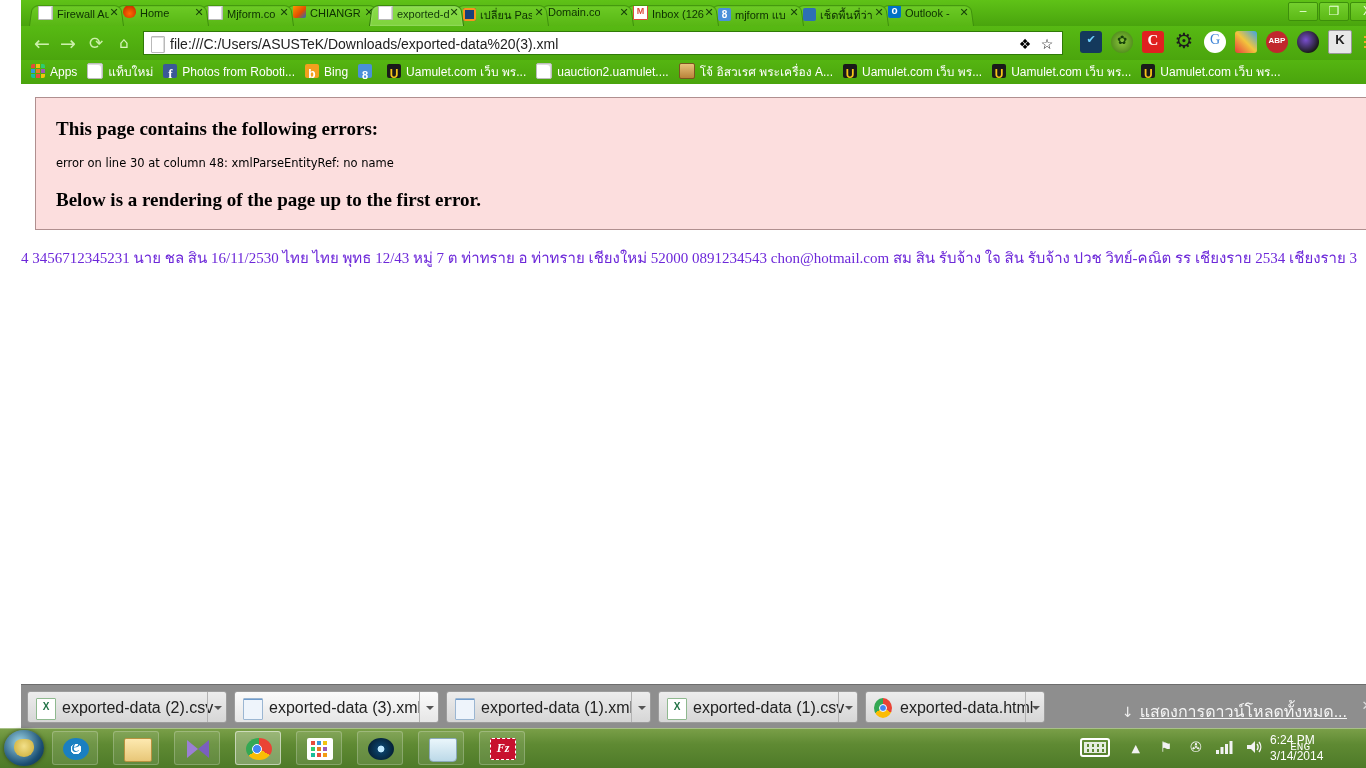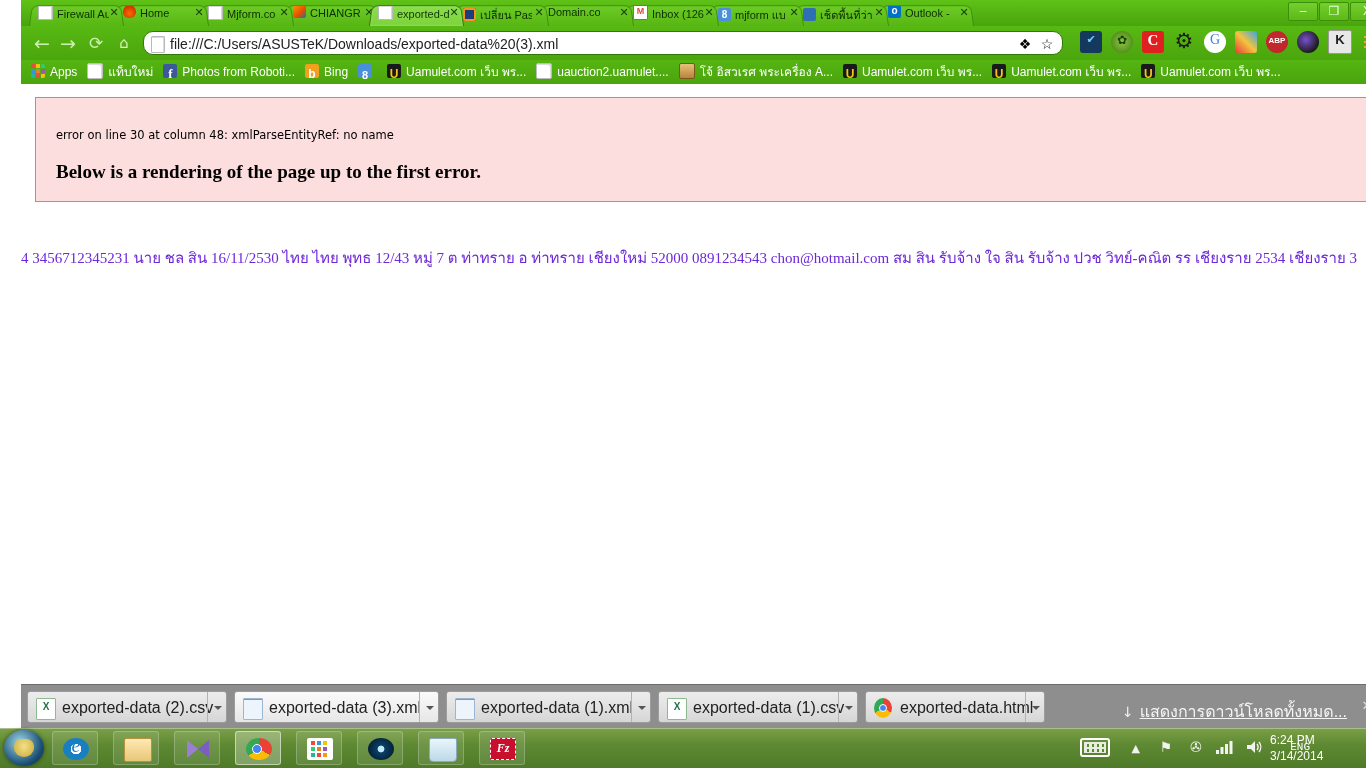--- a/index.html
+++ b/index.html
@@ -64,21 +64,21 @@
   #toolbar{position:absolute;left:0;top:26px;width:1366px;height:34px;
     background:linear-gradient(to bottom,#57b913,#4ba50d);}
   .navbtn{position:absolute;top:6px;width:22px;height:22px;text-align:center;
     line-height:22px;font-size:19px;color:#cdf0ac;cursor:pointer;
     font-family:"DejaVu Sans",sans-serif;}
   #btn-back{left:10px;}
   #btn-fwd{left:36px;}
   #btn-reload{left:64px;font-size:17px;}
   #btn-home{left:92px;font-size:15px;color:#d9f5bd;}
   #omnibox{position:absolute;left:122px;top:5px;width:920px;height:24px;
-    background:#fff;border:1px solid #2f7a07;border-radius:10px;box-sizing:border-box;}
+    background:#fff;border:1px solid #2f7a07;border-radius:0;box-sizing:border-box;}
   #omni-favicon{position:absolute;left:7px;top:4px;width:12px;height:15px;
     background:#fff;border:1px solid #b9b9b9;border-radius:1px;
     box-shadow:inset -4px 4px 0 -3px #dcdcdc;}
   #omni-url{position:absolute;left:26px;top:3px;font-size:14px;color:#222;
     line-height:18px;white-space:nowrap;font-family:"Liberation Sans",sans-serif;}
   #omni-tools{position:absolute;right:5px;top:3px;font-size:0;}
   .omni-ico{display:inline-block;width:20px;height:18px;margin-left:2px;
     text-align:center;line-height:18px;font-size:14px;cursor:pointer;}
   #ext-icons{position:absolute;left:1050px;top:4px;font-size:0;}
   .ext{display:inline-block;width:22px;height:22px;margin-left:9px;
@@ -295,20 +295,21 @@
         <span class="omni-ico">☆</span>
       </div>
     </div>
     <div id="ext-icons"><span class="ext ext-vid"></span><span class="ext ext-turtle"></span><span class="ext ext-c"></span><span class="ext ext-gear"></span><span class="ext ext-g"></span><span class="ext ext-colorful"></span><span class="ext ext-abp"></span><span class="ext ext-lens"></span><span class="ext ext-k"></span><span class="ext ext-menu"><i></i><i></i><i></i></span></div>
   </div>
 
   <div id="bookmarks"><div class="bm"><span class="bico bi-apps"></span><span class="blabel">Apps</span></div><div class="bm"><span class="bico bi-doc"></span><span class="blabel">แท็บใหม่</span></div><div class="bm"><span class="bico bi-fb"></span><span class="blabel">Photos from Roboti...</span></div><div class="bm"><span class="bico bi-bing"></span><span class="blabel">Bing</span></div><div class="bm"><span class="bico bi-g8"></span><span class="blabel"></span></div><div class="bm"><span class="bico bi-u"></span><span class="blabel">Uamulet.com เว็บ พร...</span></div><div class="bm"><span class="bico bi-doc"></span><span class="blabel">uauction2.uamulet....</span></div><div class="bm"><span class="bico bi-amulet"></span><span class="blabel">โจ้ อิสวเรศ พระเครื่อง A...</span></div><div class="bm"><span class="bico bi-u"></span><span class="blabel">Uamulet.com เว็บ พร...</span></div><div class="bm"><span class="bico bi-u"></span><span class="blabel">Uamulet.com เว็บ พร...</span></div><div class="bm"><span class="bico bi-u"></span><span class="blabel">Uamulet.com เว็บ พร...</span></div></div>
 
   <div id="content">
     <div id="errorbox">
+      <div id="err-title">This page contains the following errors:</div>
       <div id="err-detail">error on line 30 at column 48: xmlParseEntityRef: no name</div>
       <div id="err-below">Below is a rendering of the page up to the first error.</div>
     </div>
     <div id="xmltext">4 3456712345231 นาย ชล สิน 16/11/2530 ไทย ไทย พุทธ 12/43 หมู่ 7 ต ท่าทราย อ ท่าทราย เชียงใหม่ 52000 0891234543 chon@hotmail.com สม สิน รับจ้าง ใจ สิน รับจ้าง ปวช วิทย์-คณิต รร เชียงราย 2534 เชียงราย 3</div>
   </div>
 
   <div id="shelf">
     <div id="dl-items">
         <div class="dl" style="left: 6px; width: 200px;">
           <span class="dico di-xls"></span>

